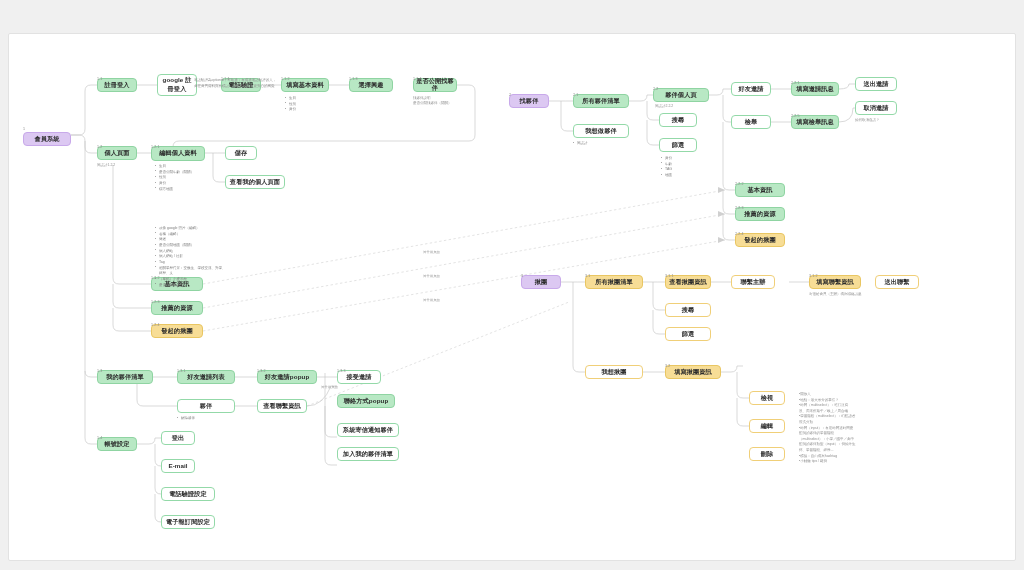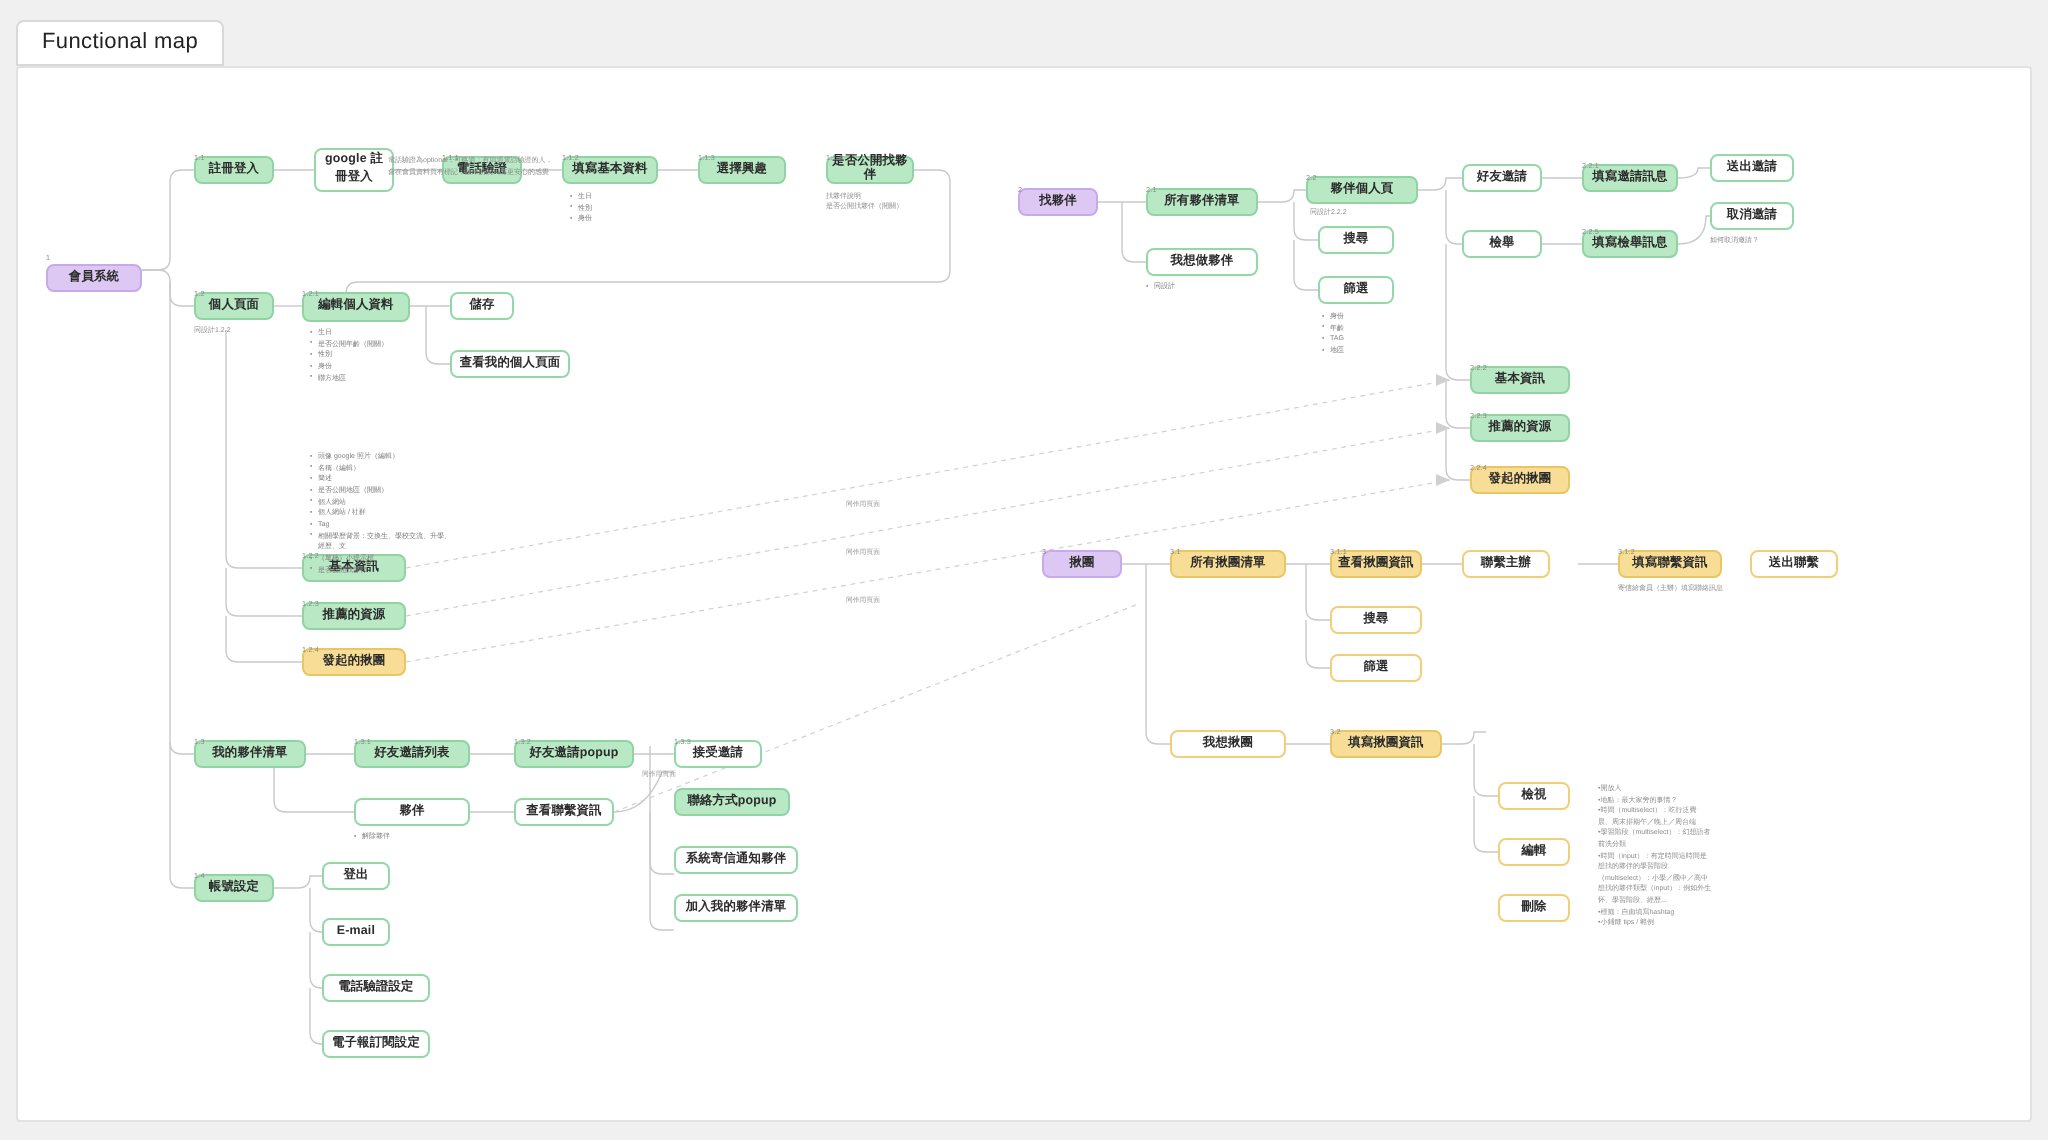--- a/index.html
+++ b/index.html
@@ -105,23 +105,20 @@
     line-height: 1.6;
     z-index: 6;
     white-space: pre-line;
   }
 </style>
 </head>
 <body>
 
 <div id="root">
 
-  <div class="tab">
-    <span>Functional map</span>
-  </div>
 
   <div class="canvas">
 
     <svg class="svg-layer" viewBox="0 0 1008 528" preserveAspectRatio="none">
       <g fill="none" stroke="#c9c9c9" stroke-width="0.7">
 
         <path d="M62,101 H70 Q76,101 76,95 V57 Q76,51 82,51 H88"></path>
         <path d="M62,101 H70 Q76,101 76,107 V113 Q76,119 82,119 H88"></path>
         <path d="M76,107 V337 Q76,343 82,343 H88"></path>
         <path d="M76,337 V404 Q76,410 82,410 H88"></path>

